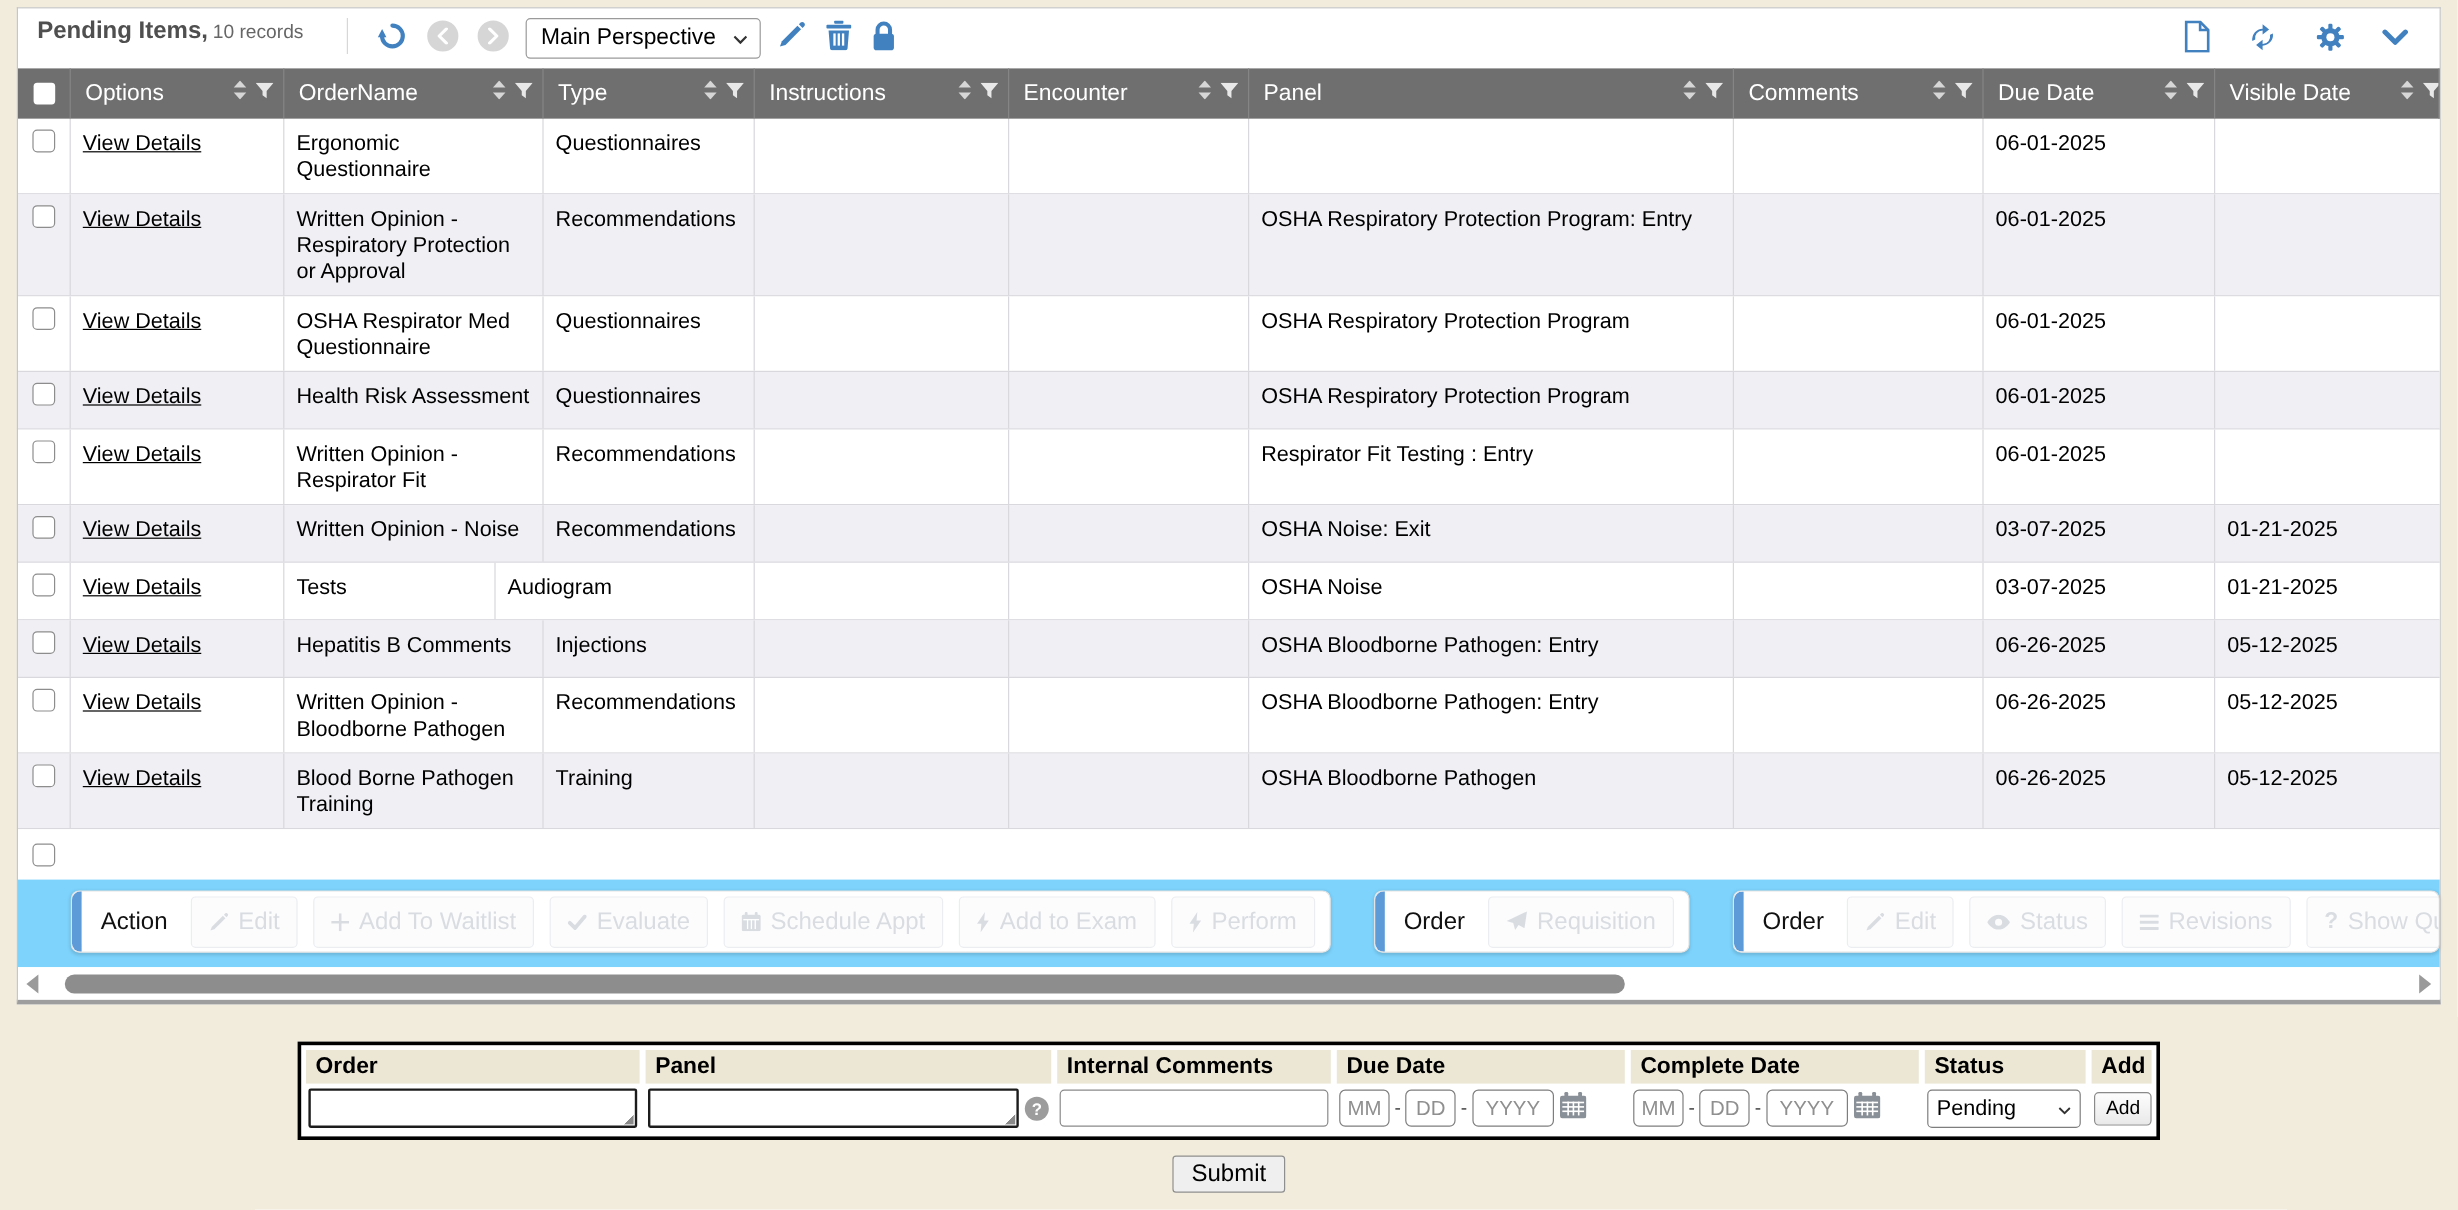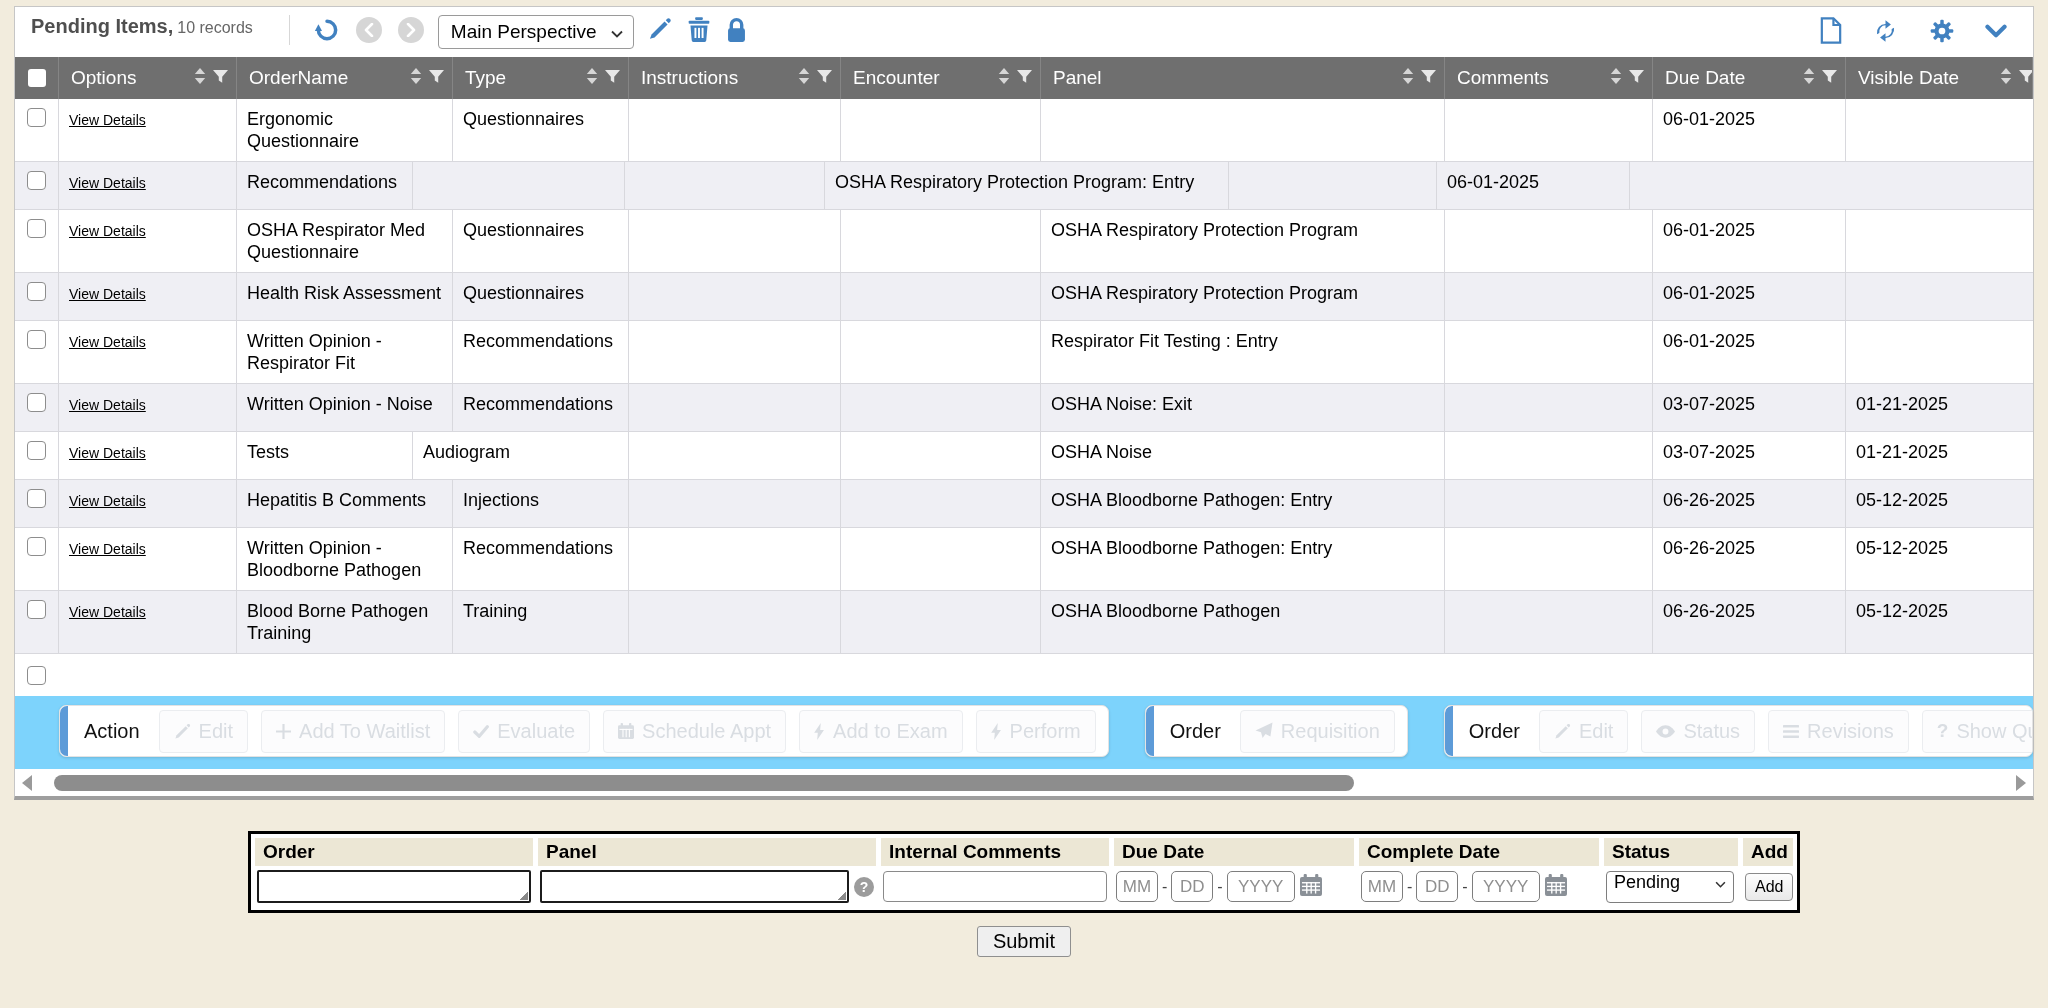--- a/index.html
+++ b/index.html
@@ -51,21 +51,21 @@
   .cell {
     padding:9px 10px; font-size:18px; line-height:22px;
     border-right:1px solid #d8d8dd; overflow:hidden;
   }
   .cell.c-check { display:flex; justify-content:center; align-items:flex-start; padding-top:9px; border-right:1px solid #d8d8dd; }
   .cell.c9 { border-right:none; }
   .checkbox {
     width:19px; height:19px; background:#fff; border:1.5px solid #8d8d8d;
     border-radius:4px; display:inline-block; cursor:pointer; flex:0 0 auto;
   }
-  .vd-link { color:#000; text-decoration:underline; font-size:14px; }
+  .vd-link { color:#000; text-decoration:underline; font-size:18px; }
   
   .empty-row { height:42px; display:flex; align-items:center; padding-left:12px; background:#fff; }
   
   .bars { display:flex; align-items:center; gap:36px; padding:9px 0 12px 44px; background:#7dd3fc; }
   .bar {
     position:relative; display:flex; align-items:center; height:52px;
     background:#fff; border:1px solid #e3e3e3; border-radius:7px;
     box-shadow:0 1px 3px rgba(0,0,0,.14);
     padding:0 12px 0 24px; white-space:nowrap;
   }
@@ -108,21 +108,21 @@
     font-size:14px; font-weight:bold; display:inline-flex; align-items:center; justify-content:center; flex:0 0 auto; }
   .ic-input { width:100%; height:31px; border:1.5px solid #8a8a8a; border-radius:4px; font-size:18px; font-family:inherit; padding:0 6px; }
   .d-input {
     height:31px; border:1.5px solid #7e7e7e; border-radius:5px; text-align:center;
     font-size:17px; font-family:inherit; color:#ef4444; padding:0 2px;
   }
   .d-input::placeholder { color:#8f8f8f; }
   .d-mm,.d-dd { width:42px; } .d-yy { width:68px; }
   .d-dash { color:#444; font-size:16px; margin:0 -1px; }
   .status-select {
-    display:flex; align-items:flex-start; justify-content:space-between;
+    display:flex; align-items:center; justify-content:space-between;
     width:128px; height:32px; border:1.5px solid #7e7e7e; border-radius:4px;
     font-size:18px; padding:0 7px; background:#fff; cursor:pointer;
   }
   .mini-btn {
     height:28px; padding:0 9px; font-size:16px; font-family:inherit;
     background:linear-gradient(#fdfdfd,#e9e9e9); border:1px solid #8a8a8a; border-radius:4px; cursor:pointer;
   }
   .submit-row { text-align:center; margin-top:13px; }
   .submit-btn { font-size:20px; font-family:inherit; padding:3px 15px; background:#efefef; border:1px solid #8f8f8f; border-radius:3px; cursor:pointer; }
 </style>
@@ -368,20 +368,21 @@
       <div class="cell c7"></div>
       <div class="cell c8">06-01-2025</div>
       <div class="cell c9"></div>
     </div>
 
     <div class="row alt">
       <div class="cell c-check">
           <span class="checkbox"></span>
         </div>
       <div class="cell c1"><a class="vd-link" href="#">View Details</a></div>
+      <div class="cell c2">Written Opinion - Respiratory Protection or Approval</div>
       <div class="cell c3">Recommendations</div>
       <div class="cell c4"></div>
       <div class="cell c5"></div>
       <div class="cell c6">OSHA Respiratory Protection Program: Entry</div>
       <div class="cell c7"></div>
       <div class="cell c8">06-01-2025</div>
       <div class="cell c9"></div>
     </div>
 
     <div class="row">

